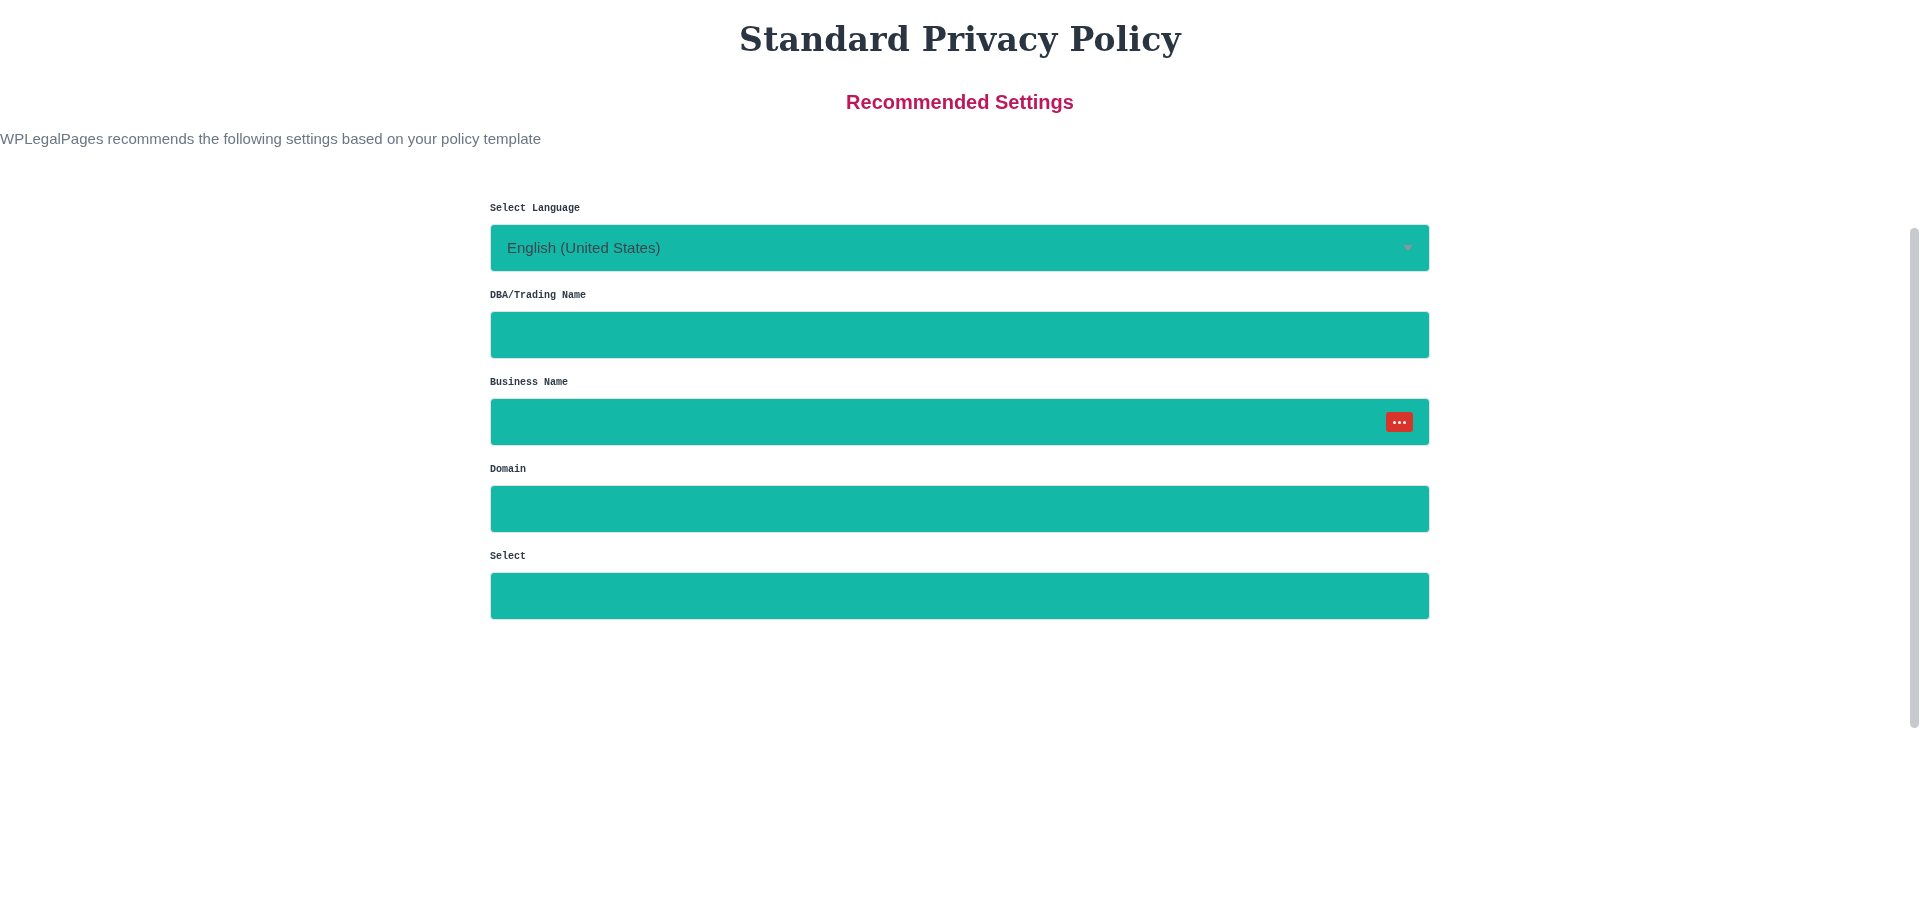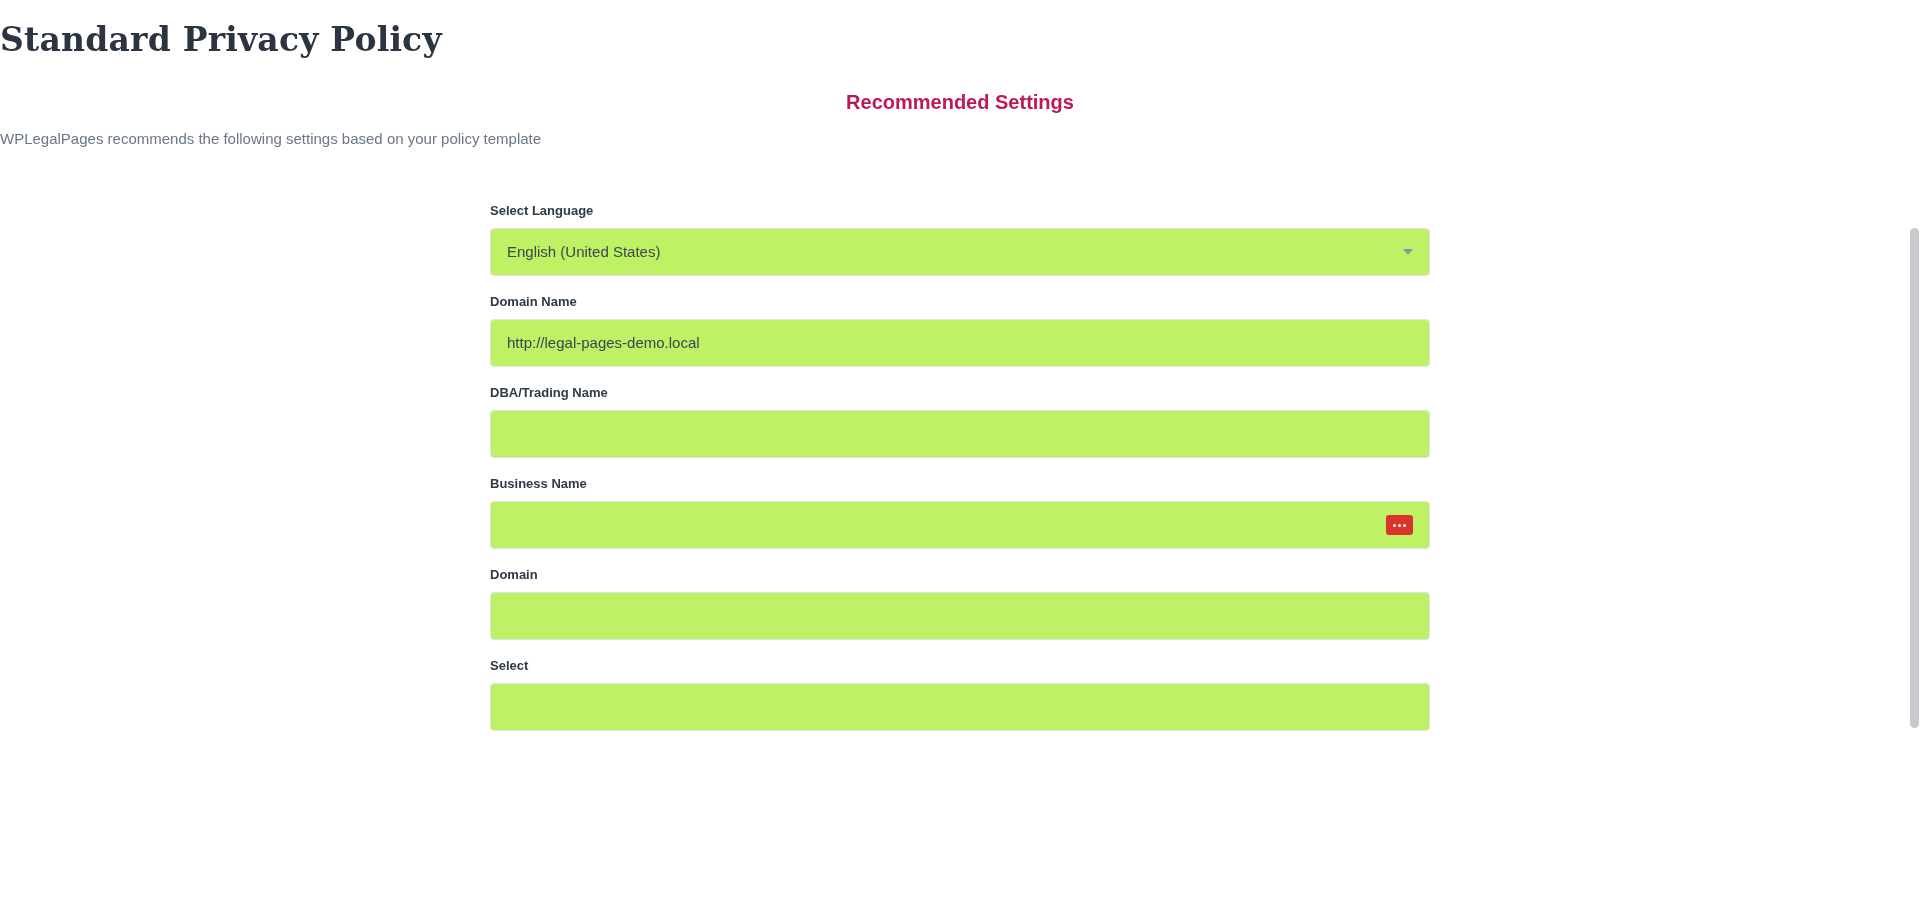--- a/index.html
+++ b/index.html
@@ -19,20 +19,21 @@
     height: 912px;
     background: #ffffff;
   }
 
   .content {
     width: 1920px;
     padding-top: 8px;
   }
 
   .page-title {
+    text-align: center;
     font-size: 33px;
     font-weight: 700;
     color: #2b3542;
     letter-spacing: 0.2px;
     margin: 0;
     padding-top: 12px;
     font-family: "DejaVu Serif", serif;
   }
 
   .subtitle {
@@ -56,36 +57,37 @@
     width: 940px;
     margin: 0 auto;
     padding-top: 56px;
   }
 
   .field {
     margin-bottom: 0;
   }
 
   .field-label {
-    font-size: 13px;
+    font-size: 10px;
     font-weight: 700;
     color: #2f3a46;
     margin: 0 0 10px 0;
     padding-top: 18px;
+    font-family: Liberation Mono, monospace;
   }
 
   .field:first-child .field-label { padding-top: 0; }
 
   .input-box {
     position: relative;
     width: 940px;
     height: 48px;
     border: 1px solid #dfe3e8;
     border-radius: 4px;
-    background: #bef264;
+    background: #14b8a6;
     display: flex;
     align-items: center;
     padding: 0 16px;
     font-size: 15px;
     color: #3c4550;
   }
 
   .input-box .value {
     flex: 1;
     font-size: 15px;
@@ -167,26 +169,20 @@
     <div class="form">
 
       <div class="field">
         <div class="field-label">Select Language</div>
         <div class="input-box select-box">
           <span class="value">English (United States)</span>
           <span class="caret"></span>
         </div>
       </div>
 
-      <div class="field">
-        <div class="field-label">Domain Name</div>
-        <div class="input-box">
-          <span class="value">http://legal-pages-demo.local</span>
-        </div>
-      </div>
 
       <div class="field">
         <div class="field-label">DBA/Trading Name</div>
         <div class="input-box">
           <span class="value empty"></span>
         </div>
       </div>
 
       <div class="field">
         <div class="field-label">Business Name</div>

